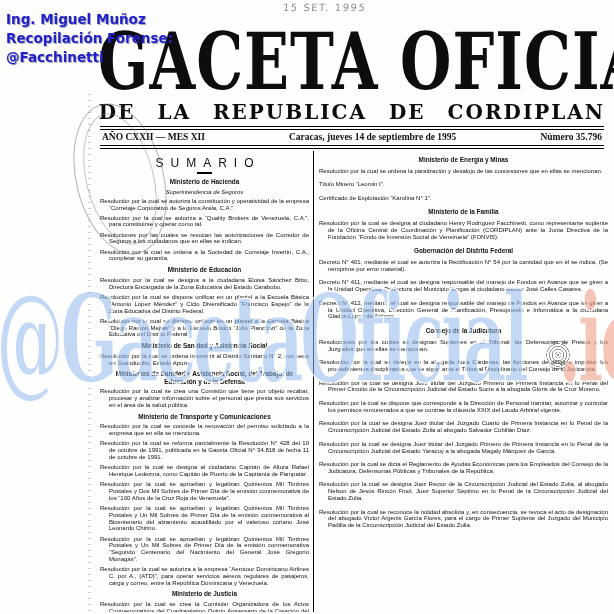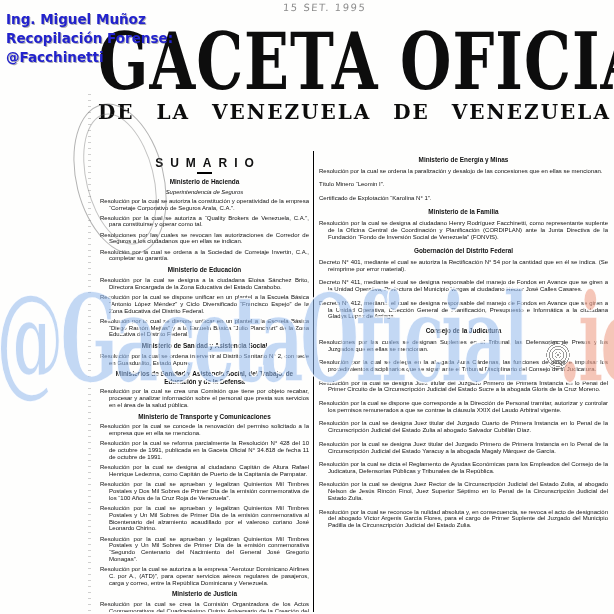--- a/index.html
+++ b/index.html
@@ -34,21 +34,21 @@
   .columns {
     position:absolute; left:100px; right:6px; top:151px; bottom:2px;
     display:flex; z-index:1;
   }
   .col { overflow:hidden; }
   .col-left { width:209px; }
   .col-divider { width:1px; background:#000; margin:0 5px 0 4px; }
   .col-right { flex:1; }
 
   .summary-title {
-    text-align:center; font-weight:bold; font-size:12px; letter-spacing:7px;
+    text-align:center; font-weight:normal; font-size:12px; letter-spacing:7px;
     margin:5px 0 2px 7px;
   }
   .summary-dash { width:15px; border-top:2px solid #000; margin:0 auto 4px auto; }
 
   .sec-heading {
     font-weight:bold; font-size:6.4px; text-align:center;
     margin:4px 10px 3.5px 10px; line-height:7.2px;
   }
   .sec-sub {
     font-style:italic; font-size:5.9px; text-align:center; margin-bottom:3px;
@@ -110,23 +110,28 @@
 </style>
 </head>
 <body>
 
 <div class="page">
 
   <div class="binding-dots"></div>
 
   <div class="masthead">
     <div class="gaceta-title">GACETA OFICIAL</div>
-    <div class="gaceta-subtitle">DE LA VENEZUELA DE VENEZUELA</div>
-  </div>
-
+    <div class="gaceta-subtitle">DE LA REPUBLICA DE CORDIPLAN</div>
+  </div>
+
+  <div class="edition-bar">
+    <span>AÑO CXXII — MES XII</span>
+    <span>Caracas, jueves 14 de septiembre de 1995</span>
+    <span>Número 35.796</span>
+  </div>
 
   <div class="columns">
     <div class="col col-left" id="col-left">
       <div class="summary-title">SUMARIO</div>
       <div class="summary-dash"></div>
     <div class="sec-heading">Ministerio de Hacienda</div>
         <div class="sec-sub">Superintendencia de Seguros</div>
         <p class="sum-item">Resolución por la cual se autoriza la constitución y operatividad de la empresa “Corretaje Corporativo de Seguros Arala, C.A.”.</p>
         <p class="sum-item">Resolución por la cual se autoriza a “Quality Brokers de Venezuela, C.A.”, para constituirse y operar como tal.</p>
         <p class="sum-item">Resoluciones por las cuales se revocan las autorizaciones de Corredor de Seguros a los ciudadanos que en ellas se indican.</p>

